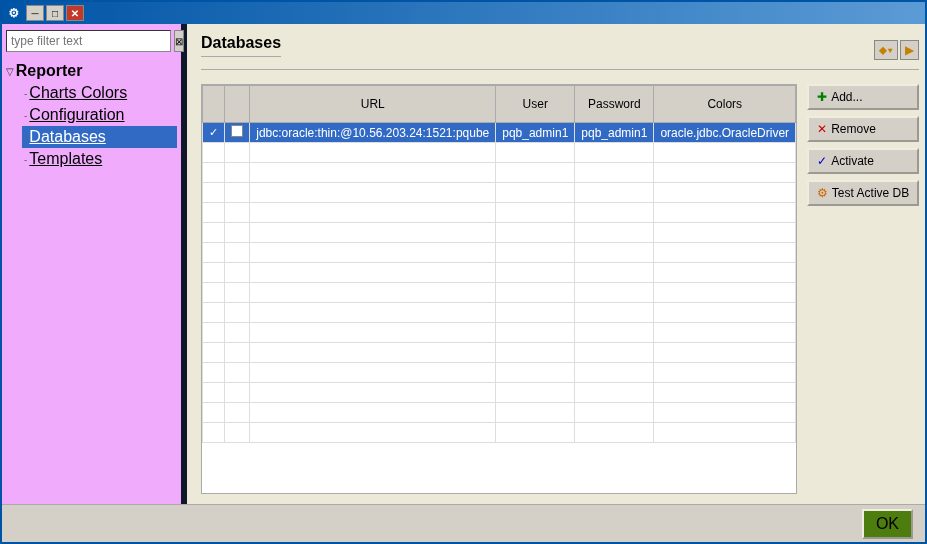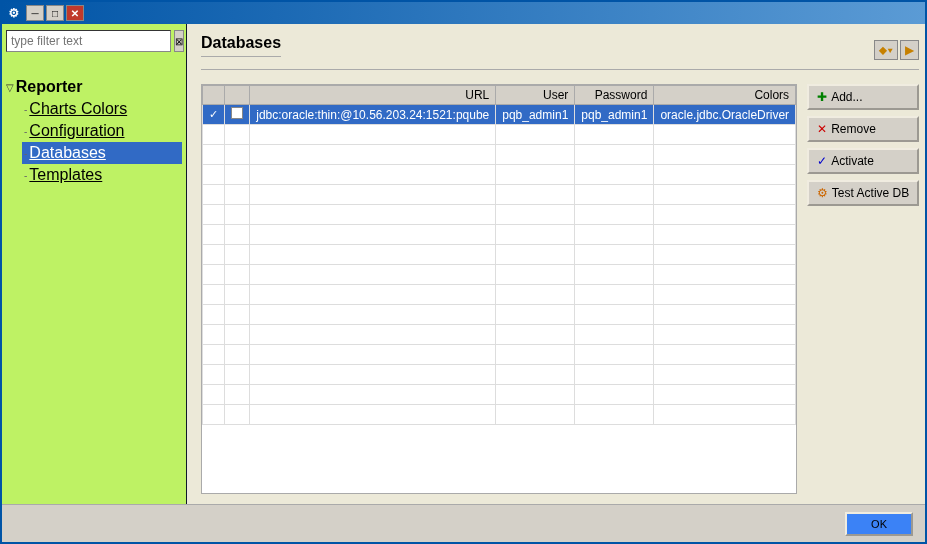--- a/index.html
+++ b/index.html
@@ -61,27 +61,27 @@
       background: #c0392b;
       color: white;
     }
     .main-content {
       display: flex;
       flex: 1;
       overflow: hidden;
     }
     .sidebar {
       width: 185px;
-      background: #bef264;
-      border-right: 1px solid #0f172a;
+      background: #f0abfc;
+      border-right: 6px solid #0f172a;
       padding: 6px 4px;
       flex-shrink: 0;
       display: flex;
       flex-direction: column;
-      gap: 20px;
+      gap: 4px;
     }
     .search-bar {
       display: flex;
       gap: 3px;
       align-items: center;
     }
     .search-input {
       flex: 1;
       height: 22px;
       border: 1px inset #888;
@@ -198,22 +198,22 @@
       overflow: hidden;
     }
     .db-table {
       width: 100%;
       border-collapse: collapse;
       font-size: 12px;
     }
     .db-table th {
       background: #d4d0c8;
       border: 1px solid #aaa;
-      padding: 2px 6px;
-      text-align: right;
+      padding: 11px 6px;
+      text-align: center;
       font-weight: normal;
     }
     .db-table td {
       border: 1px solid #ddd;
       padding: 2px 6px;
       height: 20px;
     }
     .db-table tr.selected td {
       background: #316ac5;
       color: white;
@@ -266,25 +266,25 @@
       background: #d4d0c8;
       border-top: 1px solid #aaa;
       display: flex;
       align-items: center;
       justify-content: flex-end;
       padding: 0 12px;
       gap: 8px;
       flex-shrink: 0;
     }
     .footer-btn {
-      padding: 4px 24px;
-      background: #3b82f6;
+      padding: 4px 12px;
+      background: #4d7c0f;
       border: 2px outset #f0ece0;
       cursor: pointer;
-      font-size: 11px;
+      font-size: 16px;
     }
   </style>
 </head>
 <body>
 
 <div class="window">
 
   <div class="titlebar">
     <span class="titlebar-icon">⚙</span>
     <div class="titlebar-buttons">

